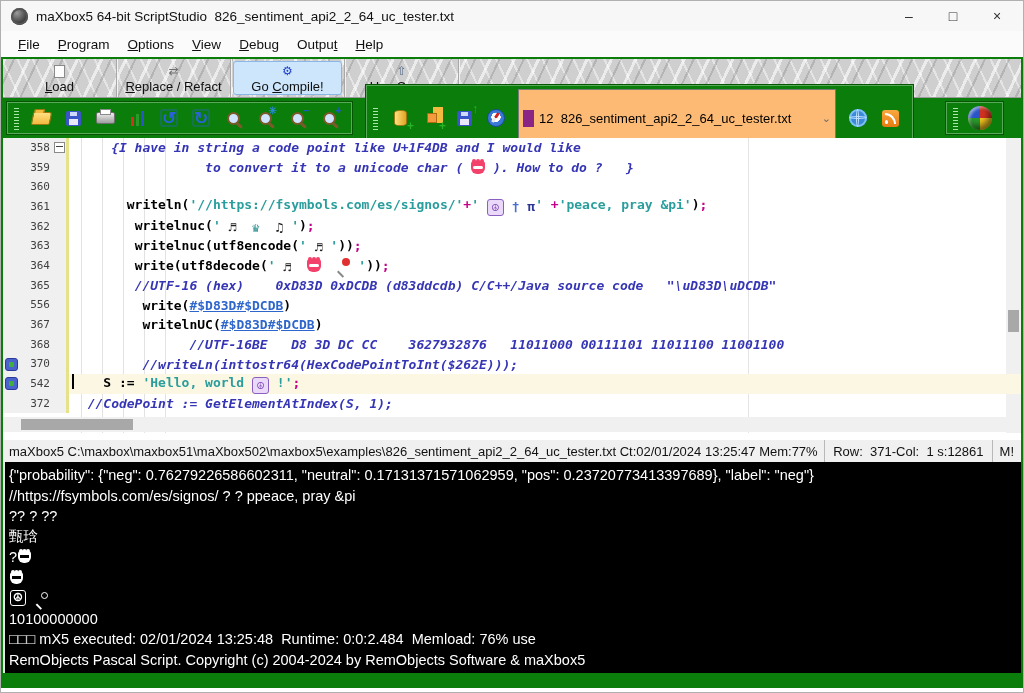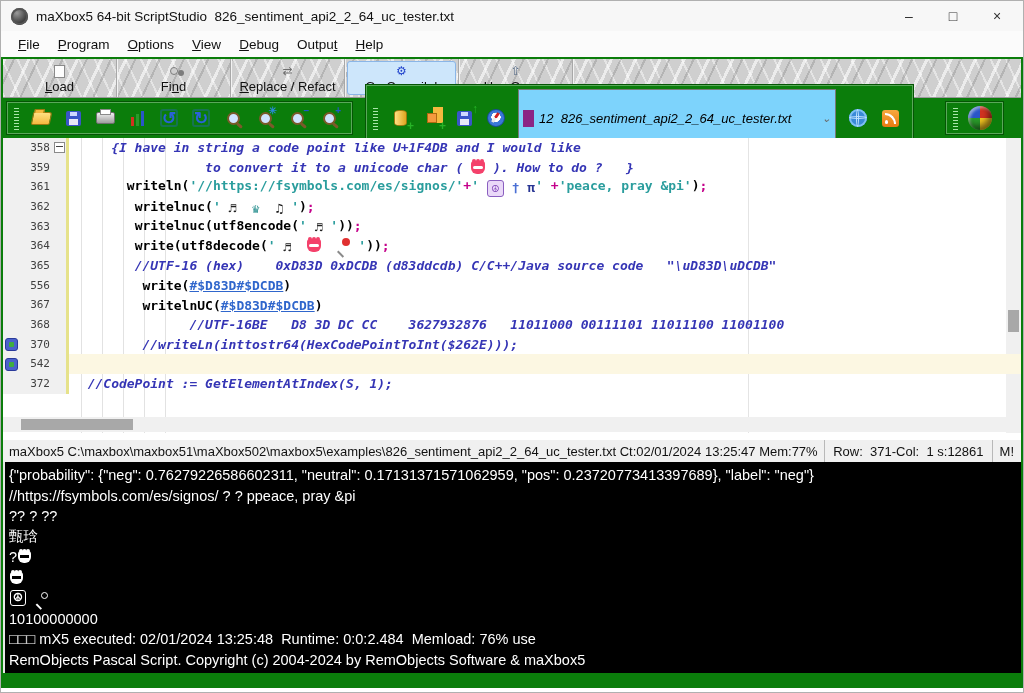--- a/index.html
+++ b/index.html
@@ -68,21 +68,21 @@
   .i-add-data em,.i-add-blocks em{position:absolute;right:-2px;bottom:-3px;font-style:normal;color:#27b427;font-size:12px;font-weight:bold;}
   .i-add-blocks i{display:block;width:8px;height:8px;background:#f49a3f;border:1px solid #b06a10;box-shadow:6px -6px 0 #f4b93f,6px 0 0 #f4b93f;}
   .i-compass i{display:block;width:16px;height:16px;border-radius:50%;background:radial-gradient(circle at 50% 45%,#fff 0 38%,#3a78d8 40%);border:1px solid #1a4a9a;position:relative;}
   .i-compass i::after{content:'';position:absolute;left:6px;top:2px;width:3px;height:11px;background:linear-gradient(#d02020 50%,#e8e8e8 50%);transform:rotate(35deg);}
   .i-globe i{display:block;width:18px;height:18px;border-radius:50%;background:#3a8ad8;box-shadow:inset 0 0 0 2px #7ec0f4;position:relative;}
   .i-globe i::before{content:'';position:absolute;left:7px;top:0;width:3px;height:18px;border-radius:50%;border:1.5px solid #bfe2ff;box-sizing:border-box;}
   .i-globe i::after{content:'';position:absolute;left:0;top:7px;height:3px;width:18px;border-radius:50%;border:1.5px solid #bfe2ff;box-sizing:border-box;}
   .i-rss i{display:block;width:17px;height:17px;background:linear-gradient(#f8a93f,#e87a10);border-radius:3px;position:relative;}
   .i-rss i::before{content:'';position:absolute;left:3px;bottom:3px;width:3.5px;height:3.5px;background:#fff;border-radius:50%;}
   .i-rss i::after{content:'';position:absolute;left:3px;bottom:3px;width:9px;height:9px;border:2px solid #fff;border-bottom:none;border-left:none;border-radius:0 100% 0 0;}
-  .combo{height:24px;background:#7dd3fc;border:1px solid #7a7a7a;display:flex;align-items:center;width:308px;padding:16px 4px;margin:0 6px;font-style:italic;}
+  .combo{height:24px;background:#fdba74;border:1px solid #7a7a7a;display:flex;align-items:center;width:308px;padding:16px 4px;margin:0 6px;}
   .combo .swatch{width:11px;height:17px;margin-right:5px;flex:none;}
   .combo .val{font-size:13px;white-space:pre;flex:1;overflow:hidden;}
   .combo .chev{color:#6a6a6a;font-size:11px;}
   .logo-panel{margin-left:auto;}
   .i-maxbox-logo i{display:block;width:24px;height:24px;border-radius:50%;
      background:conic-gradient(#d23220 0 25%,#f4c520 25% 50%,#2a9a2a 50% 75%,#2a55c8 75% 100%);
      box-shadow:inset -3px -4px 6px rgba(0,0,0,.55),inset 2px 2px 3px rgba(255,255,255,.5);}
   
   .editor-wrap{background:#fff;position:relative;height:294px;}
   .editor{height:295px;position:relative;overflow:hidden;background:#fff;}
@@ -179,28 +179,20 @@
         <div class="tb-group">
           <div class="tb-btn">
             <span class="bi bi-load">
               <i></i>
             </span>
             <span><u>L</u>oad</span>
           </div>
         </div>
         <div class="tb-group">
           <div class="tb-btn">
-            <span class="bi bi-find">
-              <i></i>
-            </span>
-            <span>Fi<u>n</u>d</span>
-          </div>
-        </div>
-        <div class="tb-group">
-          <div class="tb-btn">
             <span class="bi bi-replace">⇄</span>
             <span><u>R</u>eplace / Refact</span>
           </div>
         </div>
         <div class="tb-group">
           <div class="tb-btn active">
             <span class="bi bi-compile">⚙</span>
             <span>Go <u>C</u>ompile!</span>
           </div>
         </div>
@@ -307,20 +299,27 @@
             </div>
             <div class="line">
               <span class="g-icons"></span>
               <span class="g-num">359</span>
               <span class="g-fold"></span>
               <span class="g-strip"></span>
               <span class="code">                 <span class="seg-cm">to convert it to a unicode char ( </span><span class="emoji e-badge"></span><span class="seg-cm"> ). How to do ?   }</span></span>
             </div>
             <div class="line">
               <span class="g-icons"></span>
+              <span class="g-num">360</span>
+              <span class="g-fold"></span>
+              <span class="g-strip"></span>
+              <span class="code"></span>
+            </div>
+            <div class="line">
+              <span class="g-icons"></span>
               <span class="g-num">361</span>
               <span class="g-fold"></span>
               <span class="g-strip"></span>
               <span class="code">       <span class="seg-k">writeln</span><span class="seg-p">(</span><span class="seg-s">'//https://fsymbols.com/es/signos/'</span><span class="seg-y">+</span><span class="seg-s">' </span><span class="emoji e-peace">☮</span><span class="seg-s"> </span><span class="emoji e-cross">†</span><span class="seg-s"> </span><span class="emoji e-pi">π</span><span class="seg-s">'</span><span class="seg-p"> </span><span class="seg-y">+</span><span class="seg-s">'peace, pray &amp;pi'</span><span class="seg-p">)</span><span class="seg-y">;</span></span>
             </div>
             <div class="line">
               <span class="g-icons"></span>
               <span class="g-num">362</span>
               <span class="g-fold"></span>
               <span class="g-strip"></span>
@@ -377,20 +376,21 @@
               <span class="g-strip"></span>
               <span class="code">         <span class="seg-cm">//writeLn(inttostr64(HexCodePointToInt($262E)));</span></span>
             </div>
             <div class="line hl">
               <span class="g-icons">
                 <span class="gmark"></span>
               </span>
               <span class="g-num">542</span>
               <span class="g-fold"></span>
               <span class="g-strip"></span>
+              <span class="code"><span class="caret"></span>    <span class="seg-k">S := </span><span class="seg-s">'Hello, world </span><span class="emoji e-peace">☮</span><span class="seg-s"> !'</span><span class="seg-y">;</span></span>
             </div>
             <div class="line">
               <span class="g-icons"></span>
               <span class="g-num">372</span>
               <span class="g-fold"></span>
               <span class="g-strip"></span>
               <span class="code">  <span class="seg-cm">//CodePoint := GetElementAtIndex(S, 1);</span></span>
             </div>
           </div>
       <div class="guides" style="left: 78px;"></div>

